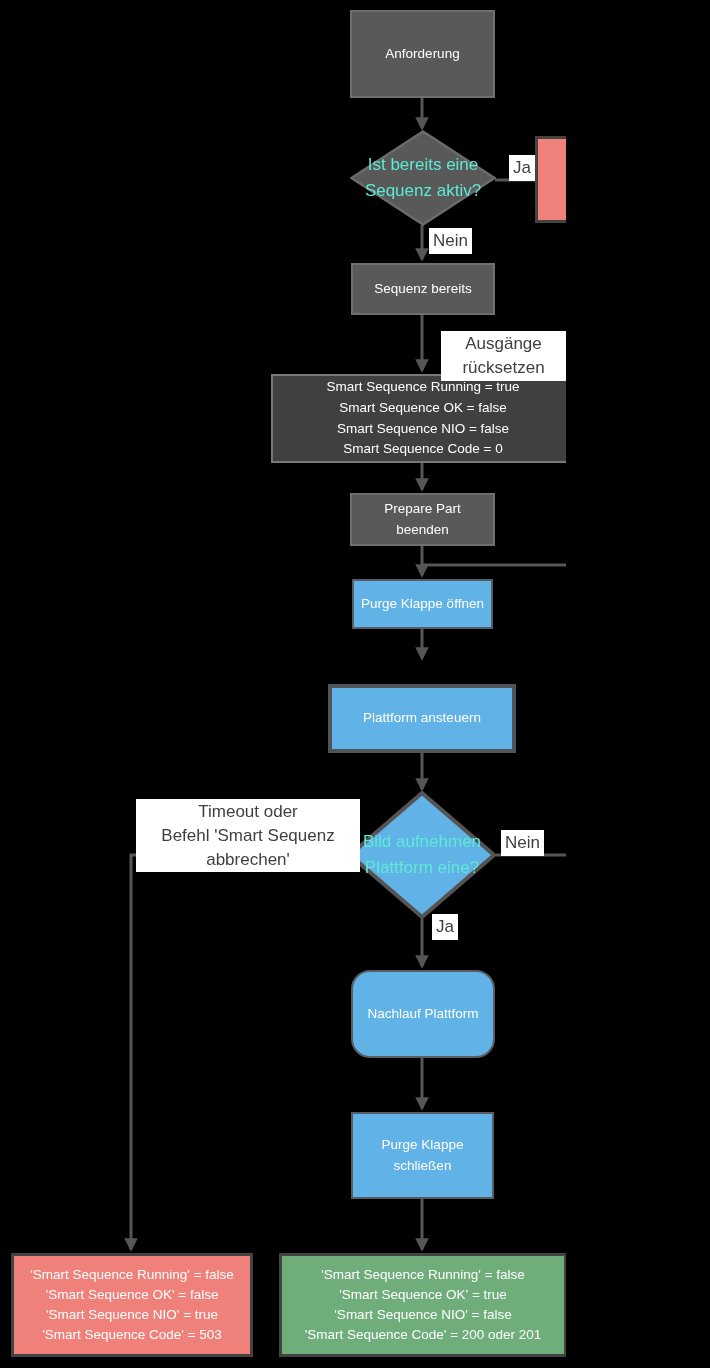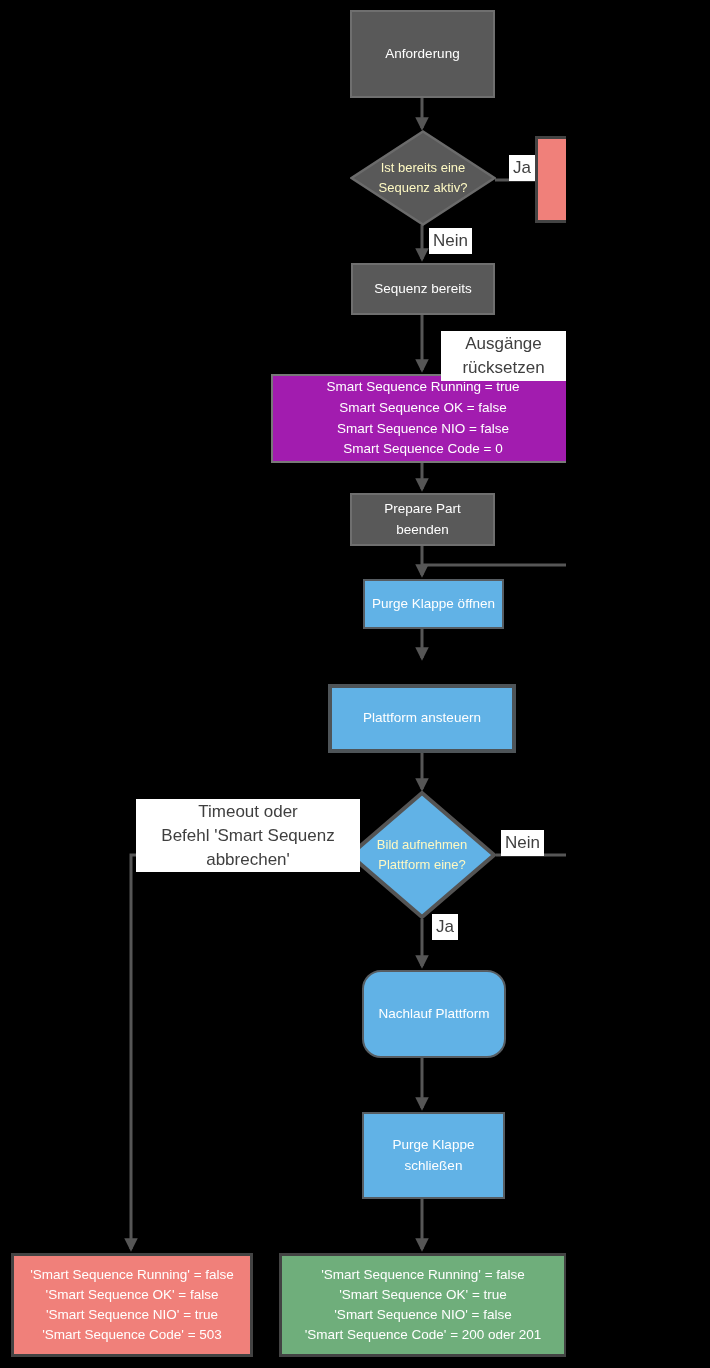--- a/index.html
+++ b/index.html
@@ -21,38 +21,38 @@
     display: flex;
     align-items: center;
     justify-content: center;
     text-align: center;
     color: #ffffff;
     font-size: 13.5px;
     line-height: 1.5;
     white-space: pre-line;
   }
   .gray  { background: #595959; border: 2.5px solid #6f6f6f; }
-  .gray-wide { background: #a21caf; border: 2px solid #787878; }
-  .blue  { background: #61b2e6; border: 2.5px solid #575d62; margin-left: 11px; }
+  .gray-wide { background: #404040; border: 2px solid #787878; }
+  .blue  { background: #61b2e6; border: 2.5px solid #575d62; }
   .blue-thick { background: #61b2e6; border: 4px solid #4e5458; }
   .red   { background: #f0807a; border: 3px solid #434343; }
   .green { background: #6fae7b; border: 3.5px solid #434343; }
   .diamond {
     position: absolute;
   }
   .diamond svg { display: block; }
   .diamond-text {
     position: absolute;
     inset: 0;
     display: flex;
     align-items: center;
     justify-content: center;
     text-align: center;
-    color: #fef9c3;
-    font-size: 13px;
+    color: #5eead4;
+    font-size: 17px;
     line-height: 1.55;
     white-space: pre-line;
   }
   .edge-label {
     position: absolute;
     background: #ffffff;
     color: #3f3f3f;
     font-size: 17px;
     line-height: 1.4;
     padding: 1px 4px;

